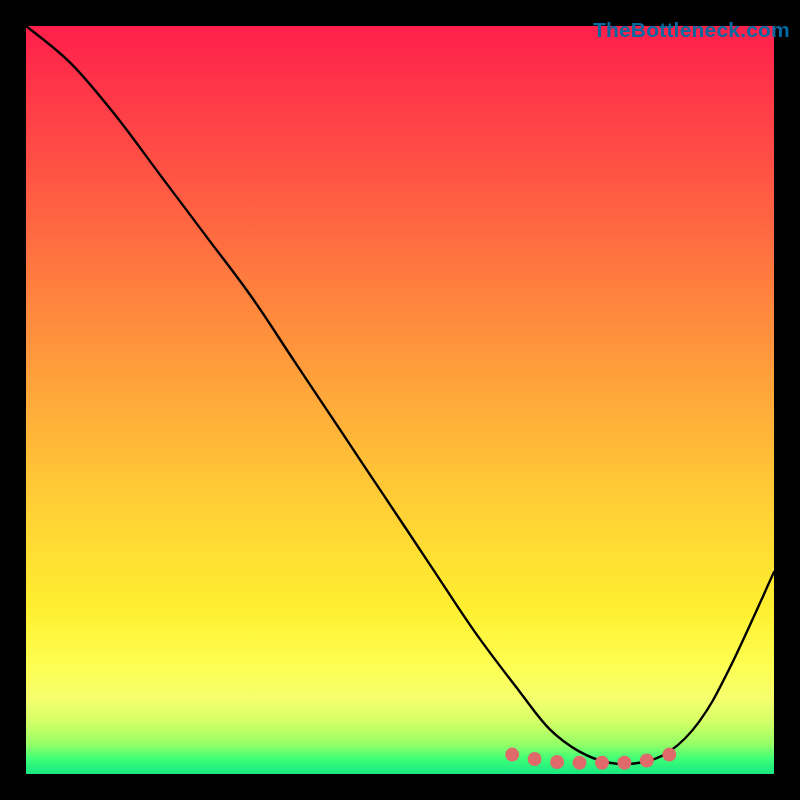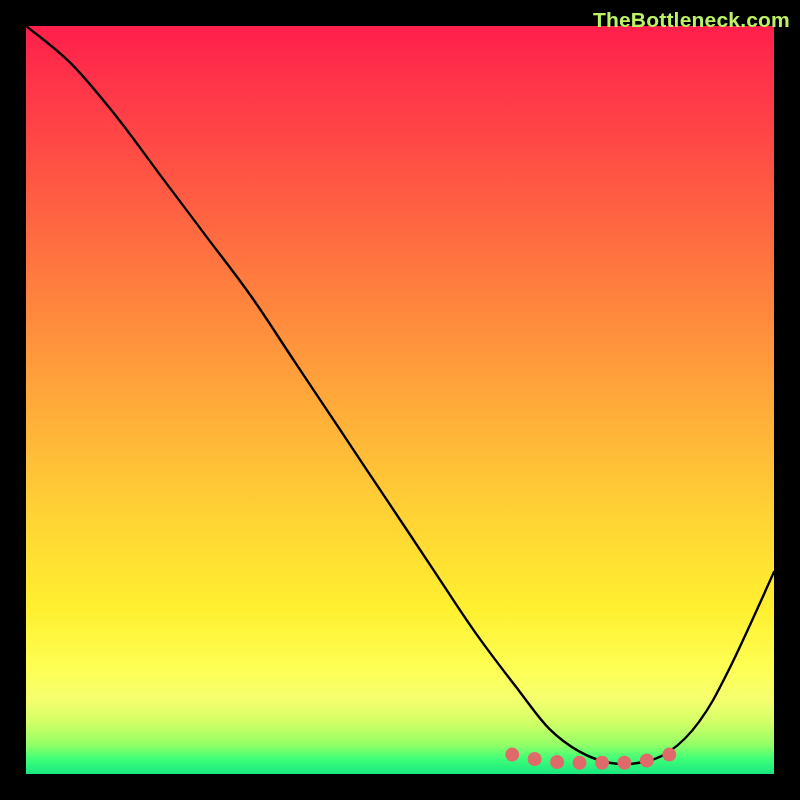--- a/index.html
+++ b/index.html
@@ -12,23 +12,23 @@
     font-family: Arial, Helvetica, sans-serif;
   }
   .frame {
     position: relative;
     width: 800px;
     height: 800px;
     background: #000;
   }
   .watermark {
     position: absolute;
-    top: 8px;
+    top: 18px;
     right: 10px;
-    color: #bef264;
+    color: #0369a1;
     font-size: 21px;
     font-weight: 600;
     letter-spacing: 0.2px;
     z-index: 10;
   }
   .plot-wrap {
     position: absolute;
     left: 26px;
     top: 26px;
     width: 748px;

